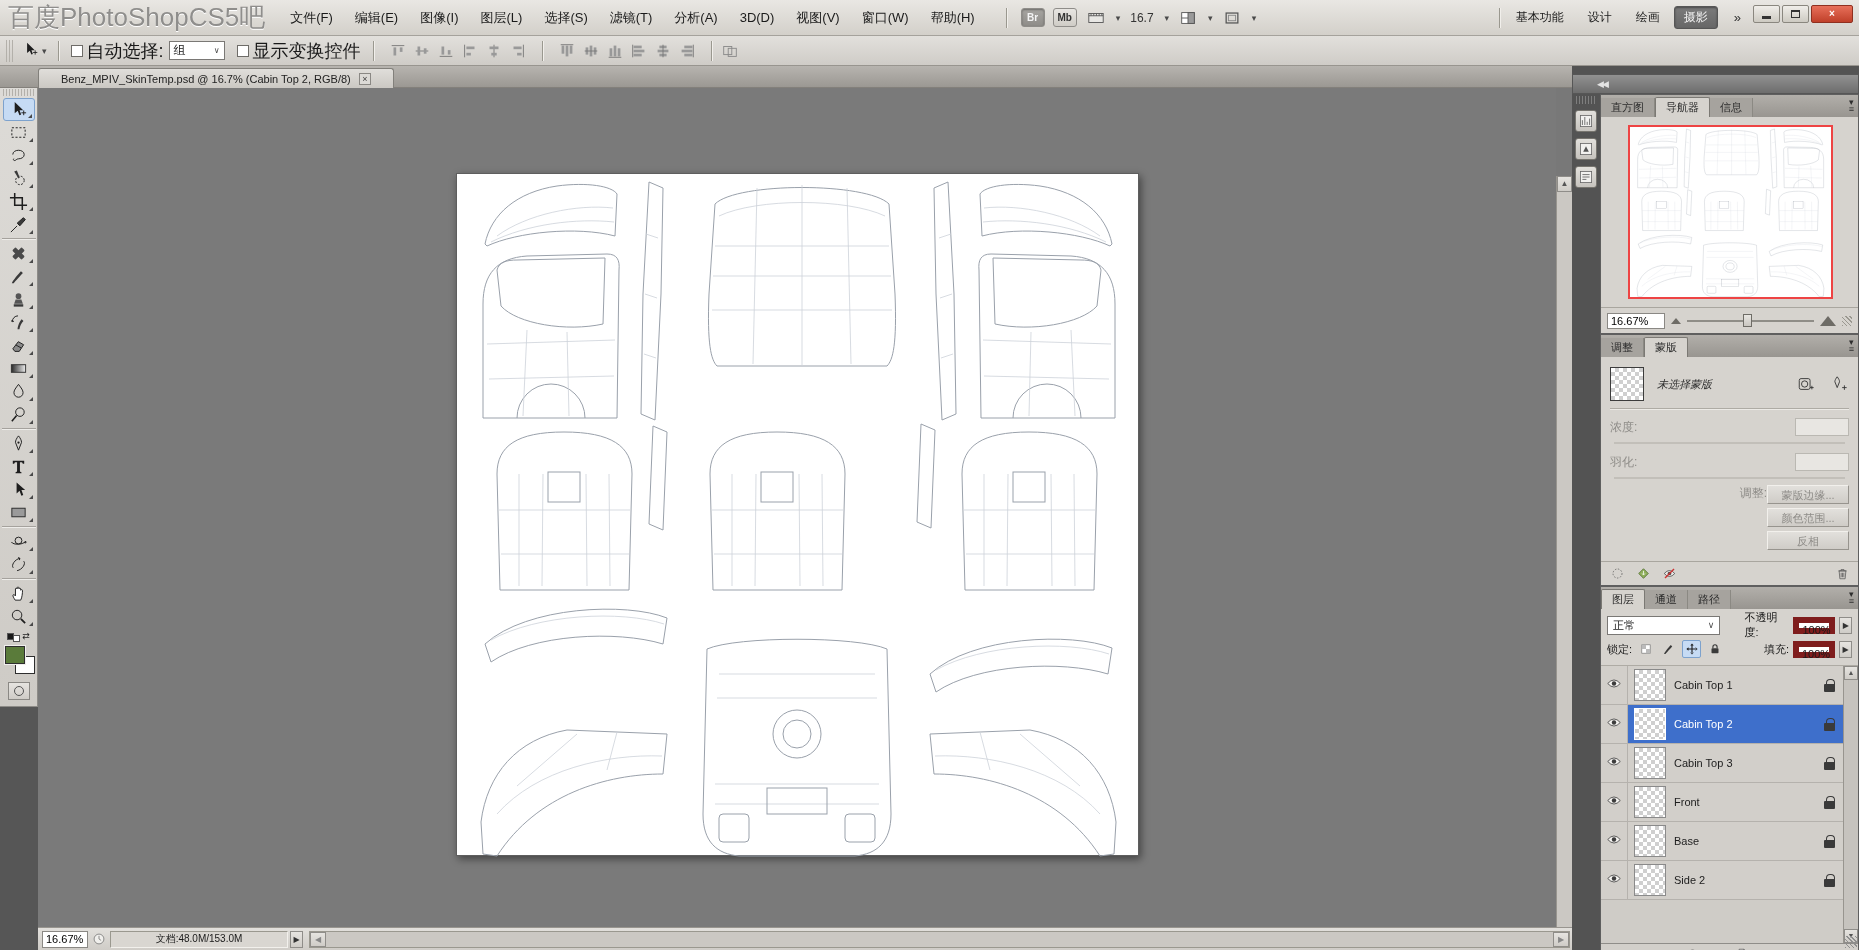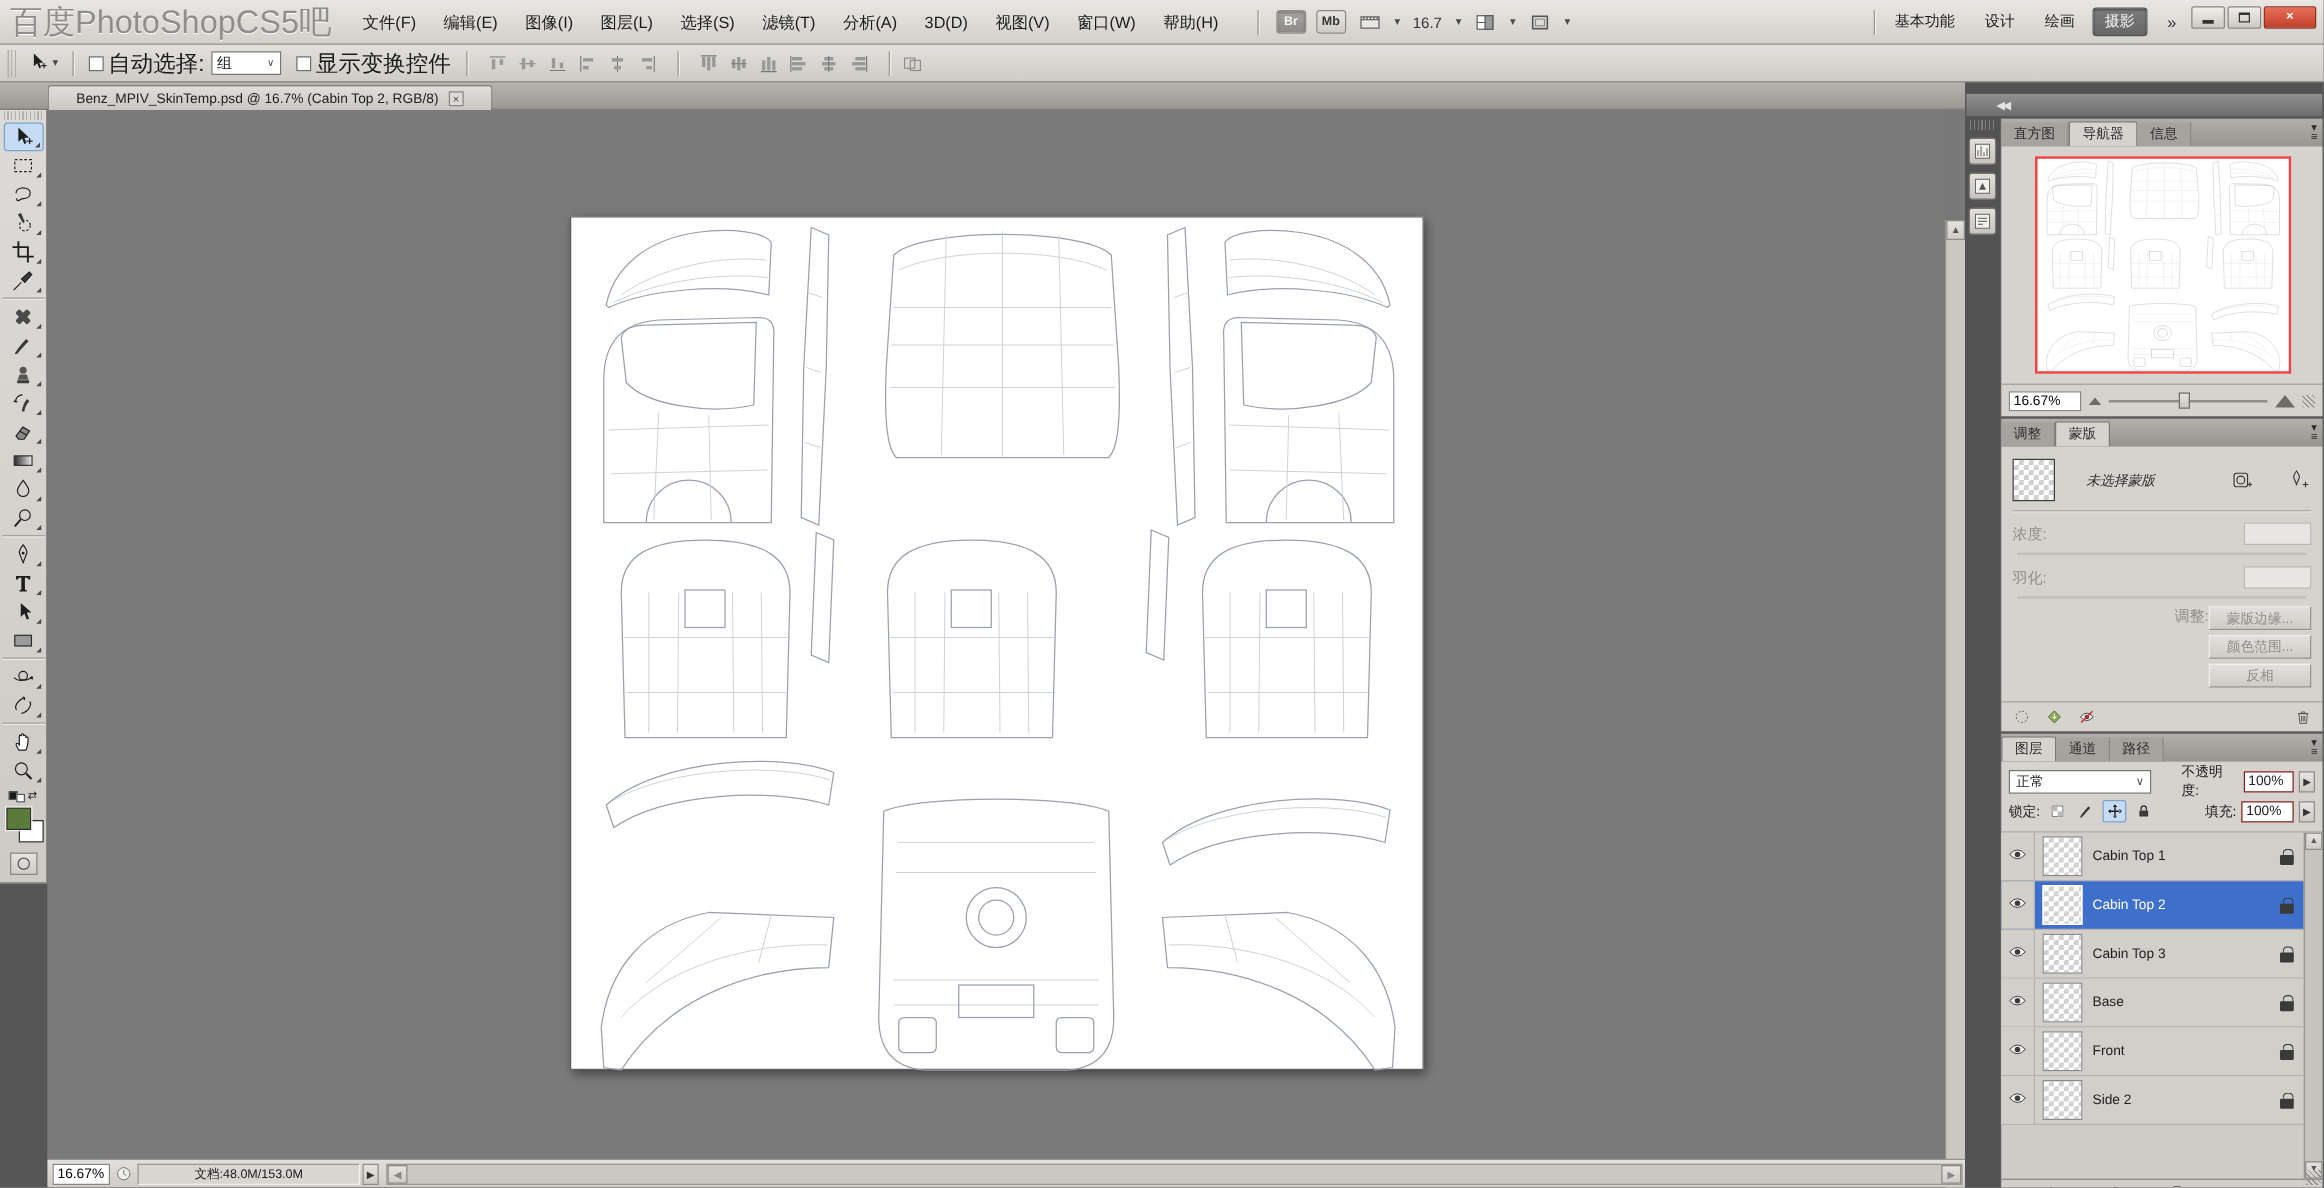--- a/index.html
+++ b/index.html
@@ -111,21 +111,21 @@
   .nav-zoom-field{width:58px;height:16px;background:#fff;border:1px solid #8a8884;font-size:11px;padding:0 3px}
   .mtn-s{width:0;height:0;border-left:5px solid transparent;border-right:5px solid transparent;border-bottom:6px solid #6e6c66}
   .mtn-l{width:0;height:0;border-left:8px solid transparent;border-right:8px solid transparent;border-bottom:10px solid #6e6c66}
   .nav-slider{flex:1;height:14px;position:relative}
   .nav-slider .track{position:absolute;left:0;right:0;top:6px;height:2px;background:#8f8d87}
   .nav-slider .thumb{position:absolute;left:44%;top:0;width:9px;height:13px;background:linear-gradient(#e8e6e2,#c9c6c0);border:1px solid #6e6c66}
   .grip-dots{width:10px;height:10px;background:repeating-linear-gradient(45deg,#9a9890 0 1px,transparent 1px 3px)}
 
   
   .mask-body{height:204px;padding:7px 9px 0 9px;font-size:12px;color:#8f8d89;overflow:hidden}
-  .mask-row1{display:flex;align-items:center;gap:25px;height:40px}
+  .mask-row1{display:flex;align-items:center;gap:13px;height:40px}
   .checker{background-color:#fff;background-image:linear-gradient(45deg,#cfcfcf 25%,transparent 25%,transparent 75%,#cfcfcf 75%),linear-gradient(45deg,#cfcfcf 25%,transparent 25%,transparent 75%,#cfcfcf 75%);background-size:8px 8px;background-position:0 0,4px 4px}
   .mask-thumb{width:34px;height:34px;border:1px solid #3c3c3c;flex:none}
   .mask-status{flex:1;font-style:italic;color:#2e2e2e;font-size:11px}
   .mask-ico{width:20px;height:20px;display:inline-flex;align-items:center;justify-content:center}
   .mask-ico svg{width:18px;height:18px}
   .mask-sep{height:1px;background:#aeaba4;box-shadow:0 1px 0 #eceae6;margin:4px 0 6px 0}
   .mask-line{display:flex;align-items:center;justify-content:space-between;height:24px}
   .mask-field{width:54px;height:18px;background:#e8e6e2;border:1px solid #bab8b2}
   .mask-slider{height:2px;background:#c2bfb9;margin:3px 4px 6px 4px}
   .mask-btn-row{display:flex;justify-content:flex-end;margin:4px 0}
@@ -133,21 +133,21 @@
   .mask-btn{width:82px;height:19px;background:linear-gradient(#e2e0dc,#cfccc7);border:1px solid;border-color:#f2f0ec #97948e #97948e #f2f0ec;color:#8f8d89;font-size:11px;text-align:center;line-height:18px}
   .mask-footer{height:24px;border-top:1px solid #a9a69f;display:flex;align-items:center;gap:10px;padding:0 8px;background:#d6d3ce}
   .mask-footer .ft{width:16px;height:16px;display:inline-flex;align-items:center;justify-content:center}
   .mask-footer .ft svg{width:15px;height:15px}
   .ft-trash{margin-left:auto}
 
   
   .lyr-ctrl{padding:4px 6px;border-bottom:1px solid #aeaba4}
   .lyr-row{display:flex;align-items:center;gap:4px;height:24px;font-size:11px}
   .blend-select{width:118px;height:19px;background:#fff;border:1px solid #7a7875;display:flex;align-items:center;justify-content:space-between;padding:0 5px;font-size:11px}
-  .spin{width:42px;height:17px;background:#fff;border:1px solid #7f1d1d;font-size:11px;padding:1px 3px}
+  .spin{width:42px;height:17px;background:#fff;border:6px solid #7f1d1d;font-size:11px;text-align:right;padding:1px 3px}
   .spin-btn{width:13px;height:17px;background:linear-gradient(#e6e4e0,#cfccc7);border:1px solid #8f8d89;font-size:8px;display:flex;align-items:center;justify-content:center;color:#333}
   .lock-ico{width:19px;height:18px;display:inline-flex;align-items:center;justify-content:center;border:1px solid transparent;border-radius:2px}
   .lock-ico svg{width:14px;height:14px}
   .lock-ico.on{background:#c6dbf4;border-color:#7da2cd}
   .lyr-list{position:relative;background:#cfccc7;height:277px;overflow:hidden}
   .lyr-scroll{position:absolute;right:0;top:0;width:15px;height:100%;background:#c6c3be;border-left:1px solid #98958f}
   .lyr-scroll .arr{position:absolute;left:0;width:14px;height:14px;background:linear-gradient(#e6e4e0,#cfccc7);border:1px solid #8f8d89;font-size:7px;color:#555;text-align:center;line-height:12px}
   .layer-row{display:flex;align-items:center;height:39px;border-bottom:1px solid #b5b2ad;background:#d2cfca;margin-right:15px}
   .eye-well{width:27px;height:100%;display:flex;align-items:center;justify-content:center;border-right:1px solid #b5b2ad;background:#d2cfca;flex:none}
   .eye-well svg{width:16px;height:11px}
@@ -829,33 +829,33 @@
               </div>
 
               <div class="layer-row">
                 <div class="eye-well">
                   <span><svg viewBox="0 0 20 14">
                       <path d="M2 7Q10 -2 18 7Q10 16 2 7z" fill="#f4f3f0" stroke="#3c3c3c"></path>
                       <circle cx="10" cy="7" r="2.8" fill="#3c3c3c"></circle>
                     </svg></span>
                 </div>
                 <div class="lyr-thumb checker"></div>
-                <div class="layer-name">Base</div>
+                <div class="layer-name">Front</div>
                 <span class="lockglyph"></span>
               </div>
 
               <div class="layer-row">
                 <div class="eye-well">
                   <span><svg viewBox="0 0 20 14">
                       <path d="M2 7Q10 -2 18 7Q10 16 2 7z" fill="#f4f3f0" stroke="#3c3c3c"></path>
                       <circle cx="10" cy="7" r="2.8" fill="#3c3c3c"></circle>
                     </svg></span>
                 </div>
                 <div class="lyr-thumb checker"></div>
-                <div class="layer-name">Front</div>
+                <div class="layer-name">Base</div>
                 <span class="lockglyph"></span>
               </div>
 
 
               <div class="layer-row">
                 <div class="eye-well">
                   <span><svg viewBox="0 0 20 14">
                       <path d="M2 7Q10 -2 18 7Q10 16 2 7z" fill="#f4f3f0" stroke="#3c3c3c"></path>
                       <circle cx="10" cy="7" r="2.8" fill="#3c3c3c"></circle>
                     </svg></span>

